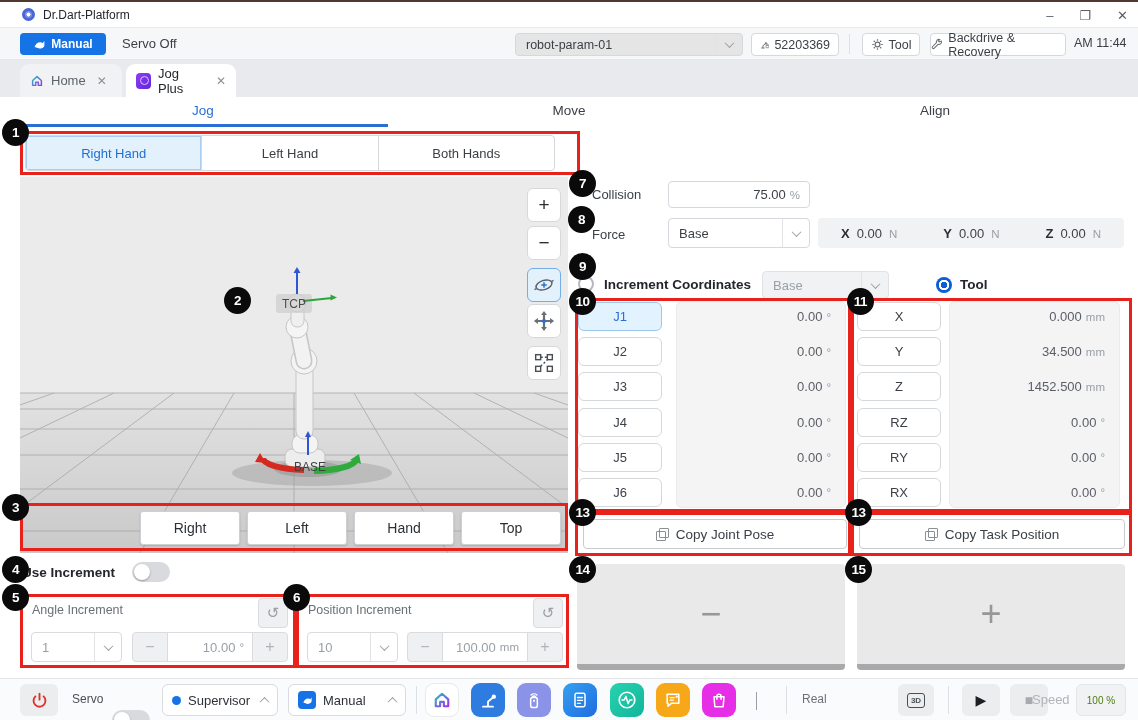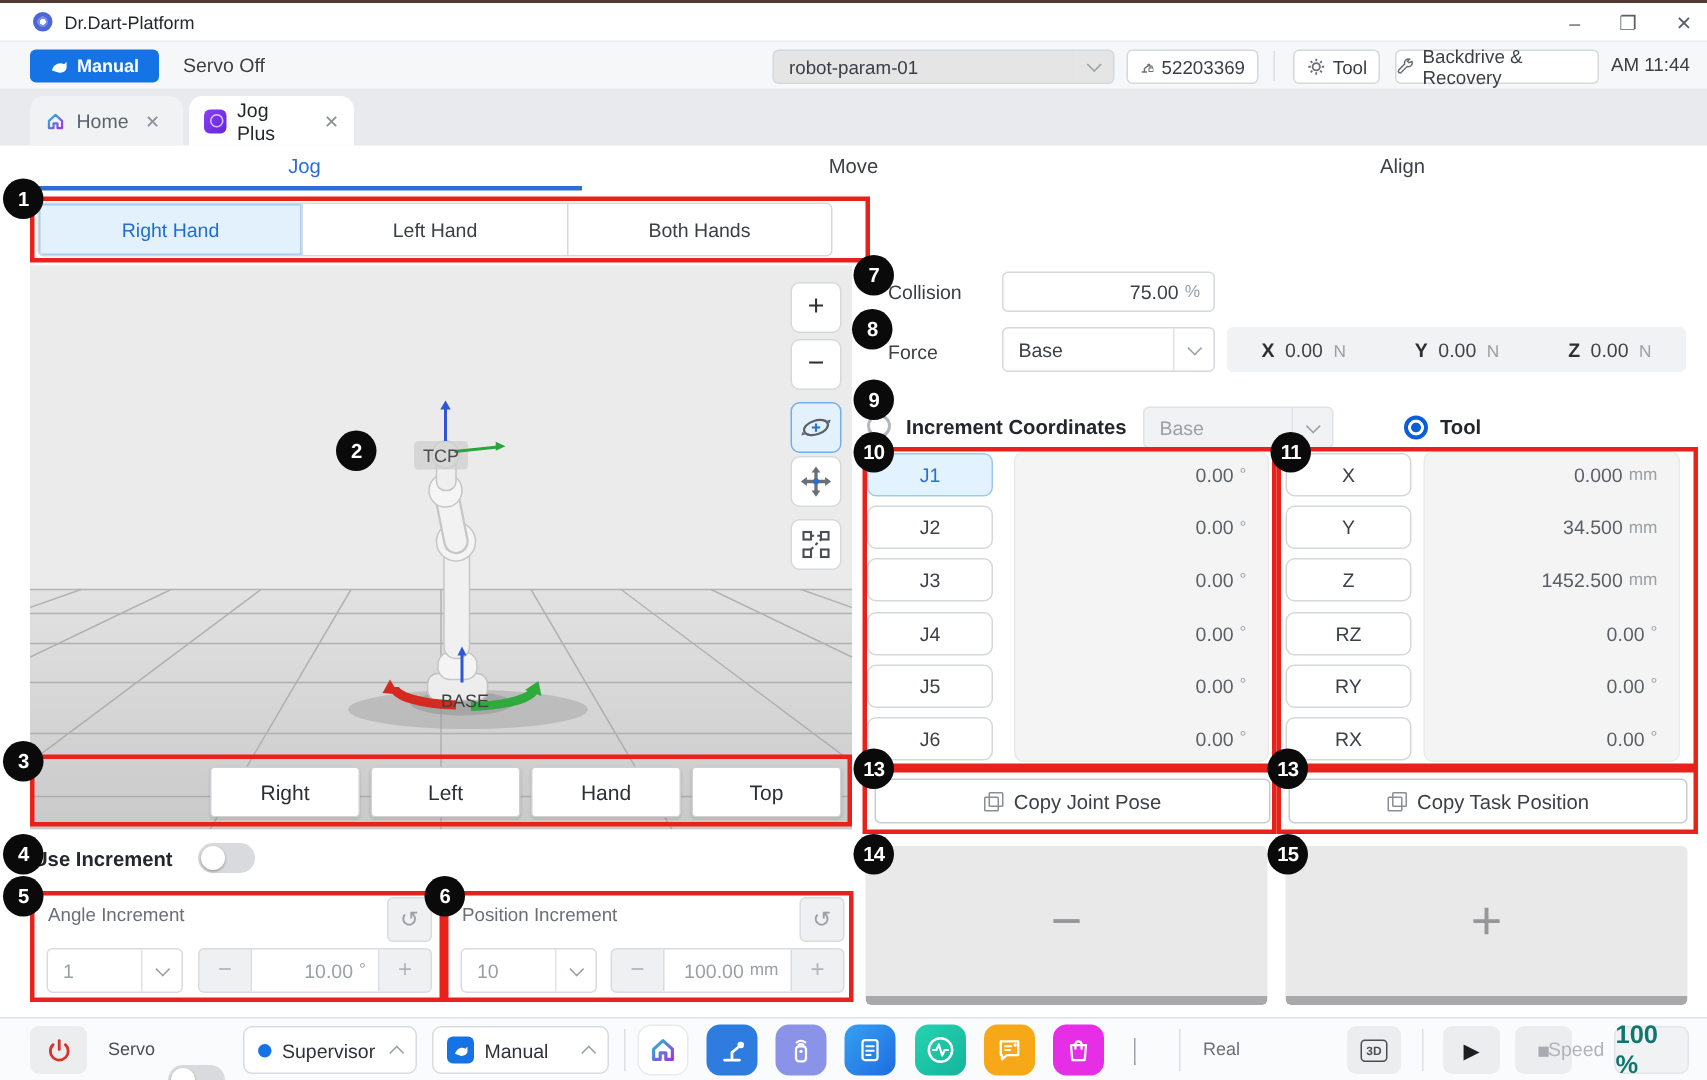--- a/index.html
+++ b/index.html
@@ -95,21 +95,21 @@
   .toggle { width:38px; height:20px; border-radius:10px; background:#d8dade; position:relative; }
   .toggle::after { content:""; position:absolute; left:2px; top:2px; width:16px; height:16px; border-radius:50%; background:#fff; box-shadow:0 1px 2px rgba(0,0,0,.3); }
   .use-inc-label { font-size:13.5px; font-weight:bold; color:#23262b; }
 
   
   #bottombar { left:0; top:678px; width:1138px; height:42px; background:#fafbfc; border-top:1px solid #e2e4e7; }
   .bb-btn { background:#ebedef; border-radius:6px; display:flex; align-items:center; justify-content:center; }
   .bb-label { font-size:12px; color:#4a4f55; }
   .bb-dd { background:#fff; border:1px solid #d9dbde; border-radius:6px; display:flex; align-items:center; font-size:13px; color:#2e3237; padding:0 9px; gap:7px; }
   .app-ico { width:34px; height:34px; border-radius:9px; display:flex; align-items:center; justify-content:center; }
-  .speed-box { background:#f1f2f4; border:1px solid #e3e5e8; border-radius:6px; display:flex; align-items:center; justify-content:center; font-size:17px; color:#0f766e;font-weight:bold; }
+  .speed-box { background:#f1f2f4; border:1px solid #e3e5e8; border-radius:6px; display:flex; align-items:center; justify-content:center; font-size:10px; color:#4d7c0f; }
 
   
   .redbox { border:3px solid #e8221a; pointer-events:none; z-index:40; }
   .badge { width:27px; height:27px; border-radius:50%; background:#0a0a0a; color:#fff; font-size:13.5px; font-weight:bold; display:flex; align-items:center; justify-content:center; z-index:50; letter-spacing:-0.5px; }
 </style>
 </head>
 <body>
 
 <div id="titlebar" class="abs">
   <div class="app-logo"></div>

